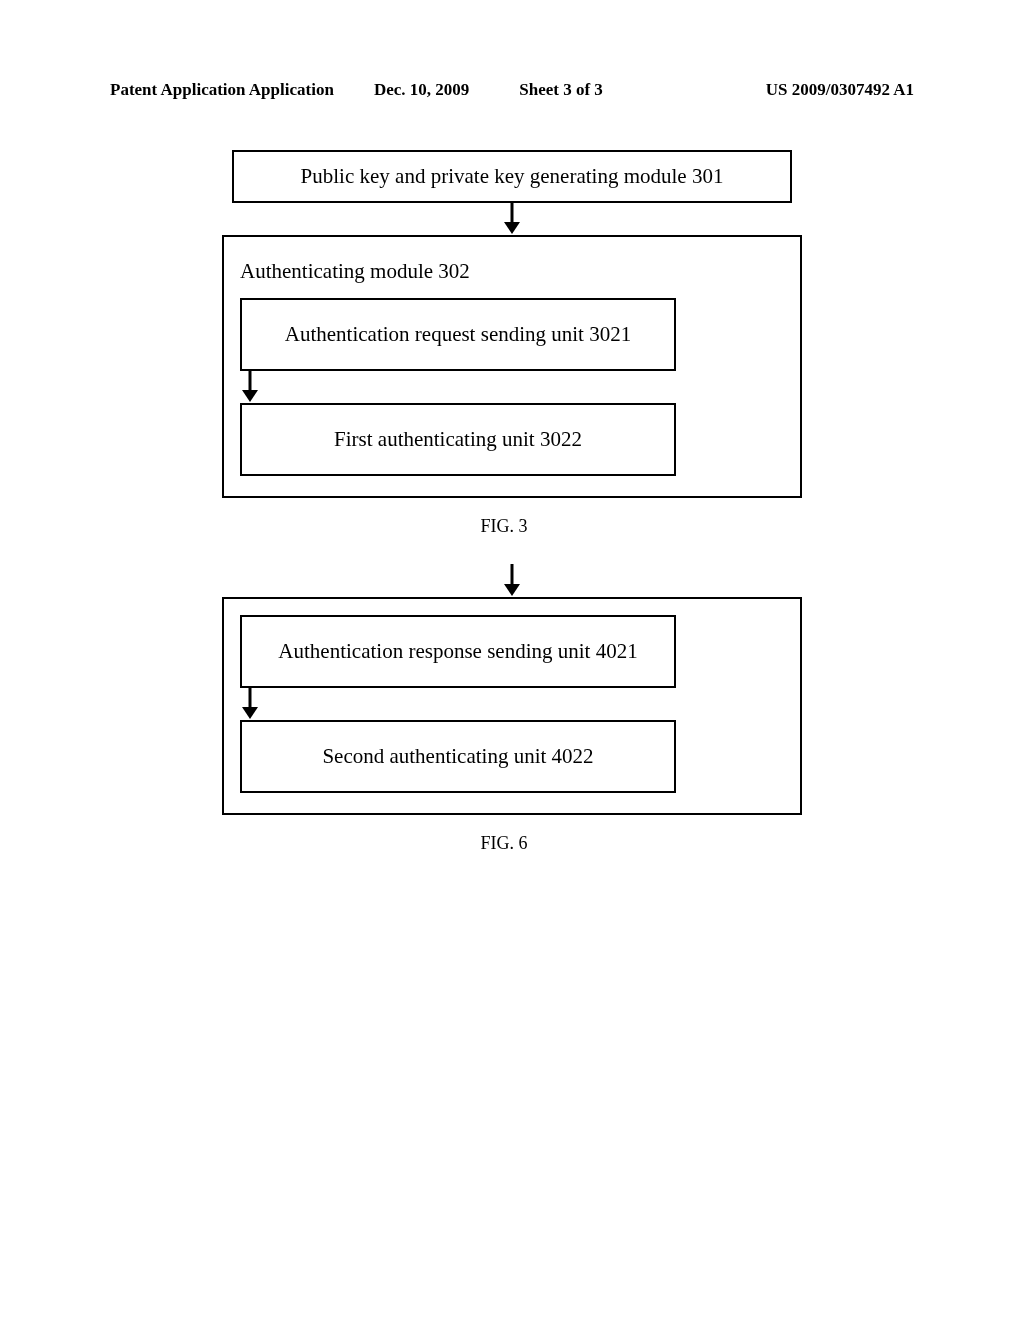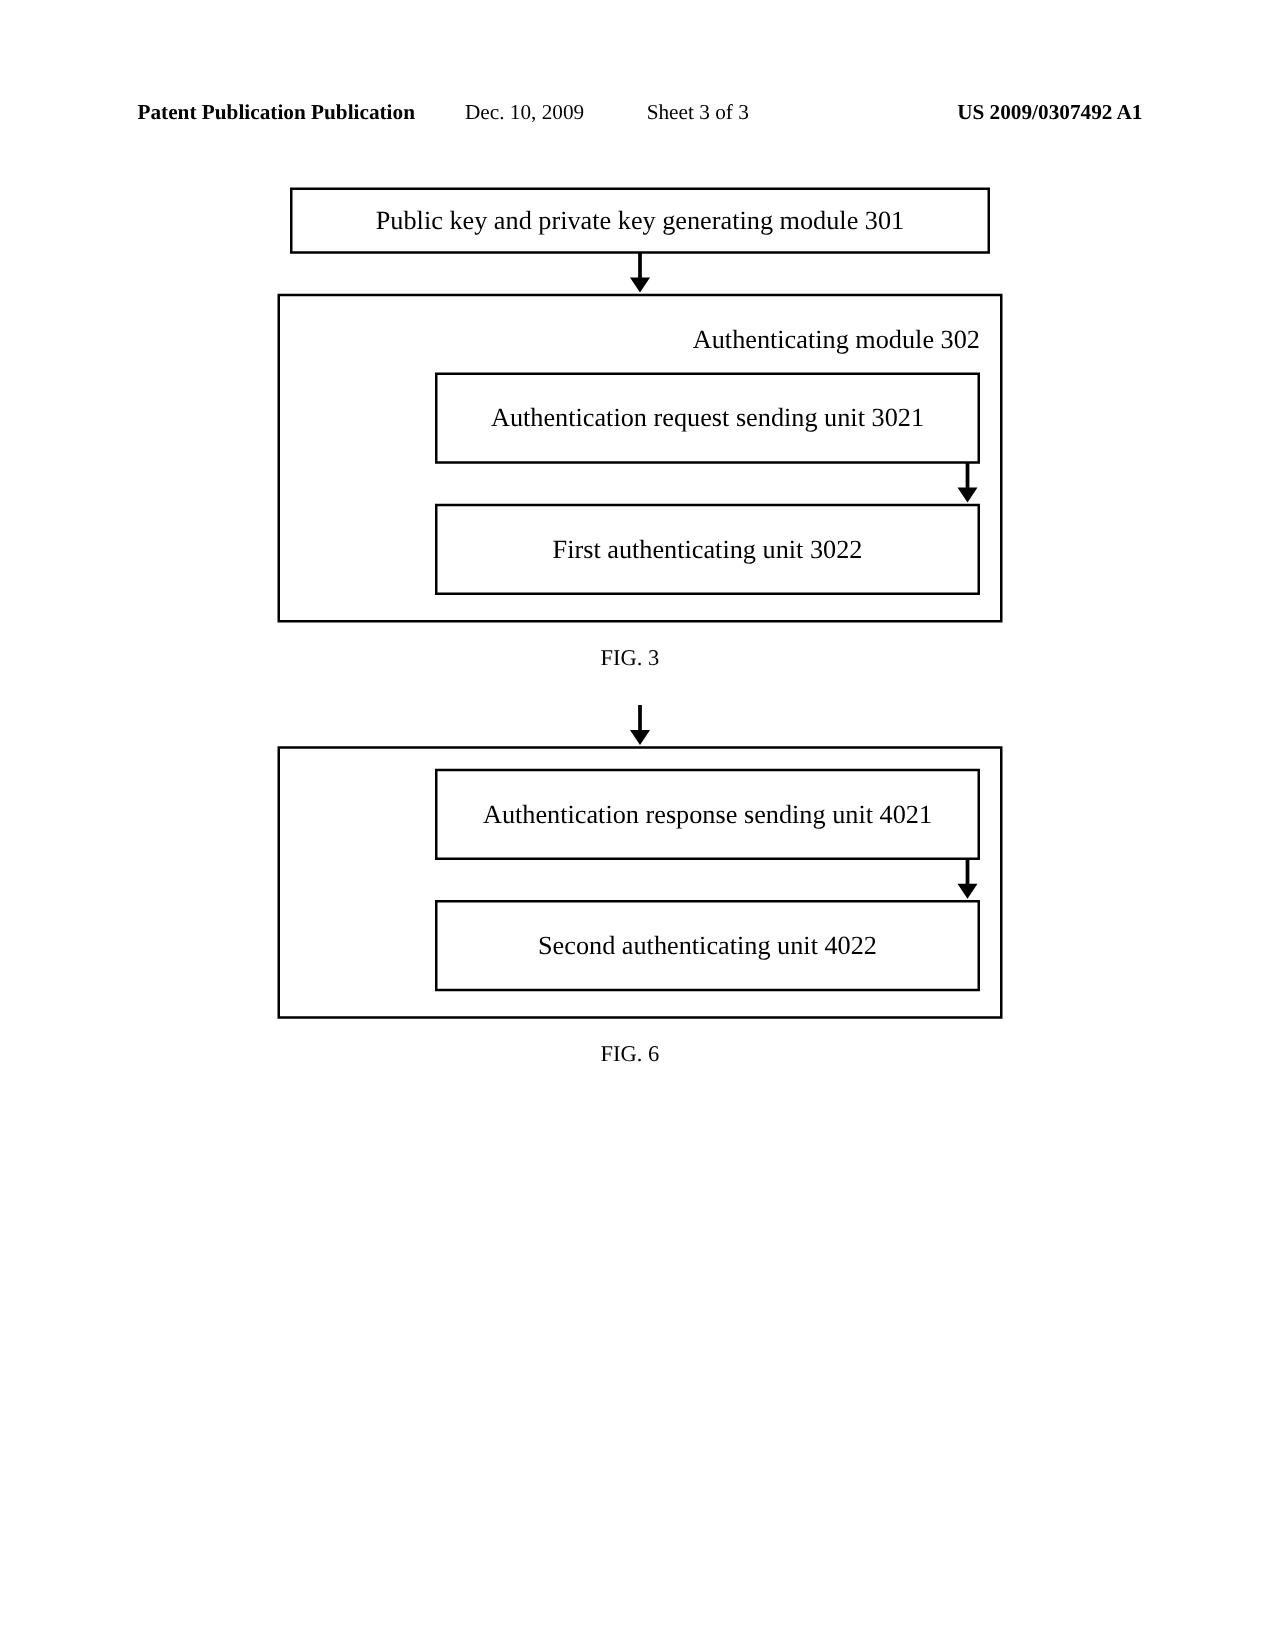--- a/index.html
+++ b/index.html
@@ -16,22 +16,22 @@
   }
   .header {
     display: flex;
     justify-content: flex-start;
     gap: 40px;
     font-size: 17px;
     margin-bottom: 50px;
     padding: 0 50px;
   }
   .header .pub { font-weight: bold; }
-  .header .date { font-weight: normal; }
-  .header .sheet { font-weight: normal; margin-left: 10px;}
+  .header .date { font-weight: bold; }
+  .header .sheet { font-weight: bold; margin-left: 10px;}
   .header .num { font-weight: bold; margin-left: auto;}
   .fig-wrap {
     display: flex;
     flex-direction: column;
     align-items: center;
   }
   .diagram {
     width: 580px;
     display: flex;
     flex-direction: column;
@@ -45,21 +45,21 @@
     padding: 12px 10px;
     background: #fff;
   }
   .outer-box {
     border: 2.5px solid #000;
     width: 580px;
     background: #fff;
     padding: 16px 16px 20px 16px;
     display: flex;
     flex-direction: column;
-    align-items: flex-end;
+    align-items: flex-start;
   }
   .outer-title {
     padding: 6px 0 14px 0;
     text-align: center;
   }
   .inner-box {
     border: 2.5px solid #000;
     width: 436px;
     text-align: center;
     padding: 22px 10px;
@@ -77,21 +77,21 @@
     margin: 18px 16px 28px 0;
     text-align: center;
   }
 </style>
 </head>
 <body>
 
 <div class="page">
 
   <div class="header">
-    <span class="pub">Patent Publication Publication</span>
+    <span class="pub">Patent Application Application</span>
     <span class="date">Dec. 10, 2009</span>
     <span class="sheet">Sheet 3 of 3</span>
     <span class="num">US 2009/0307492 A1</span>
   </div>
 
   <div class="fig-wrap">
     <div class="diagram">
       <div class="box">Public key and private key generating module 301</div>
       <div class="arrow">
         <svg width="20" height="34" viewBox="0 0 20 34">

